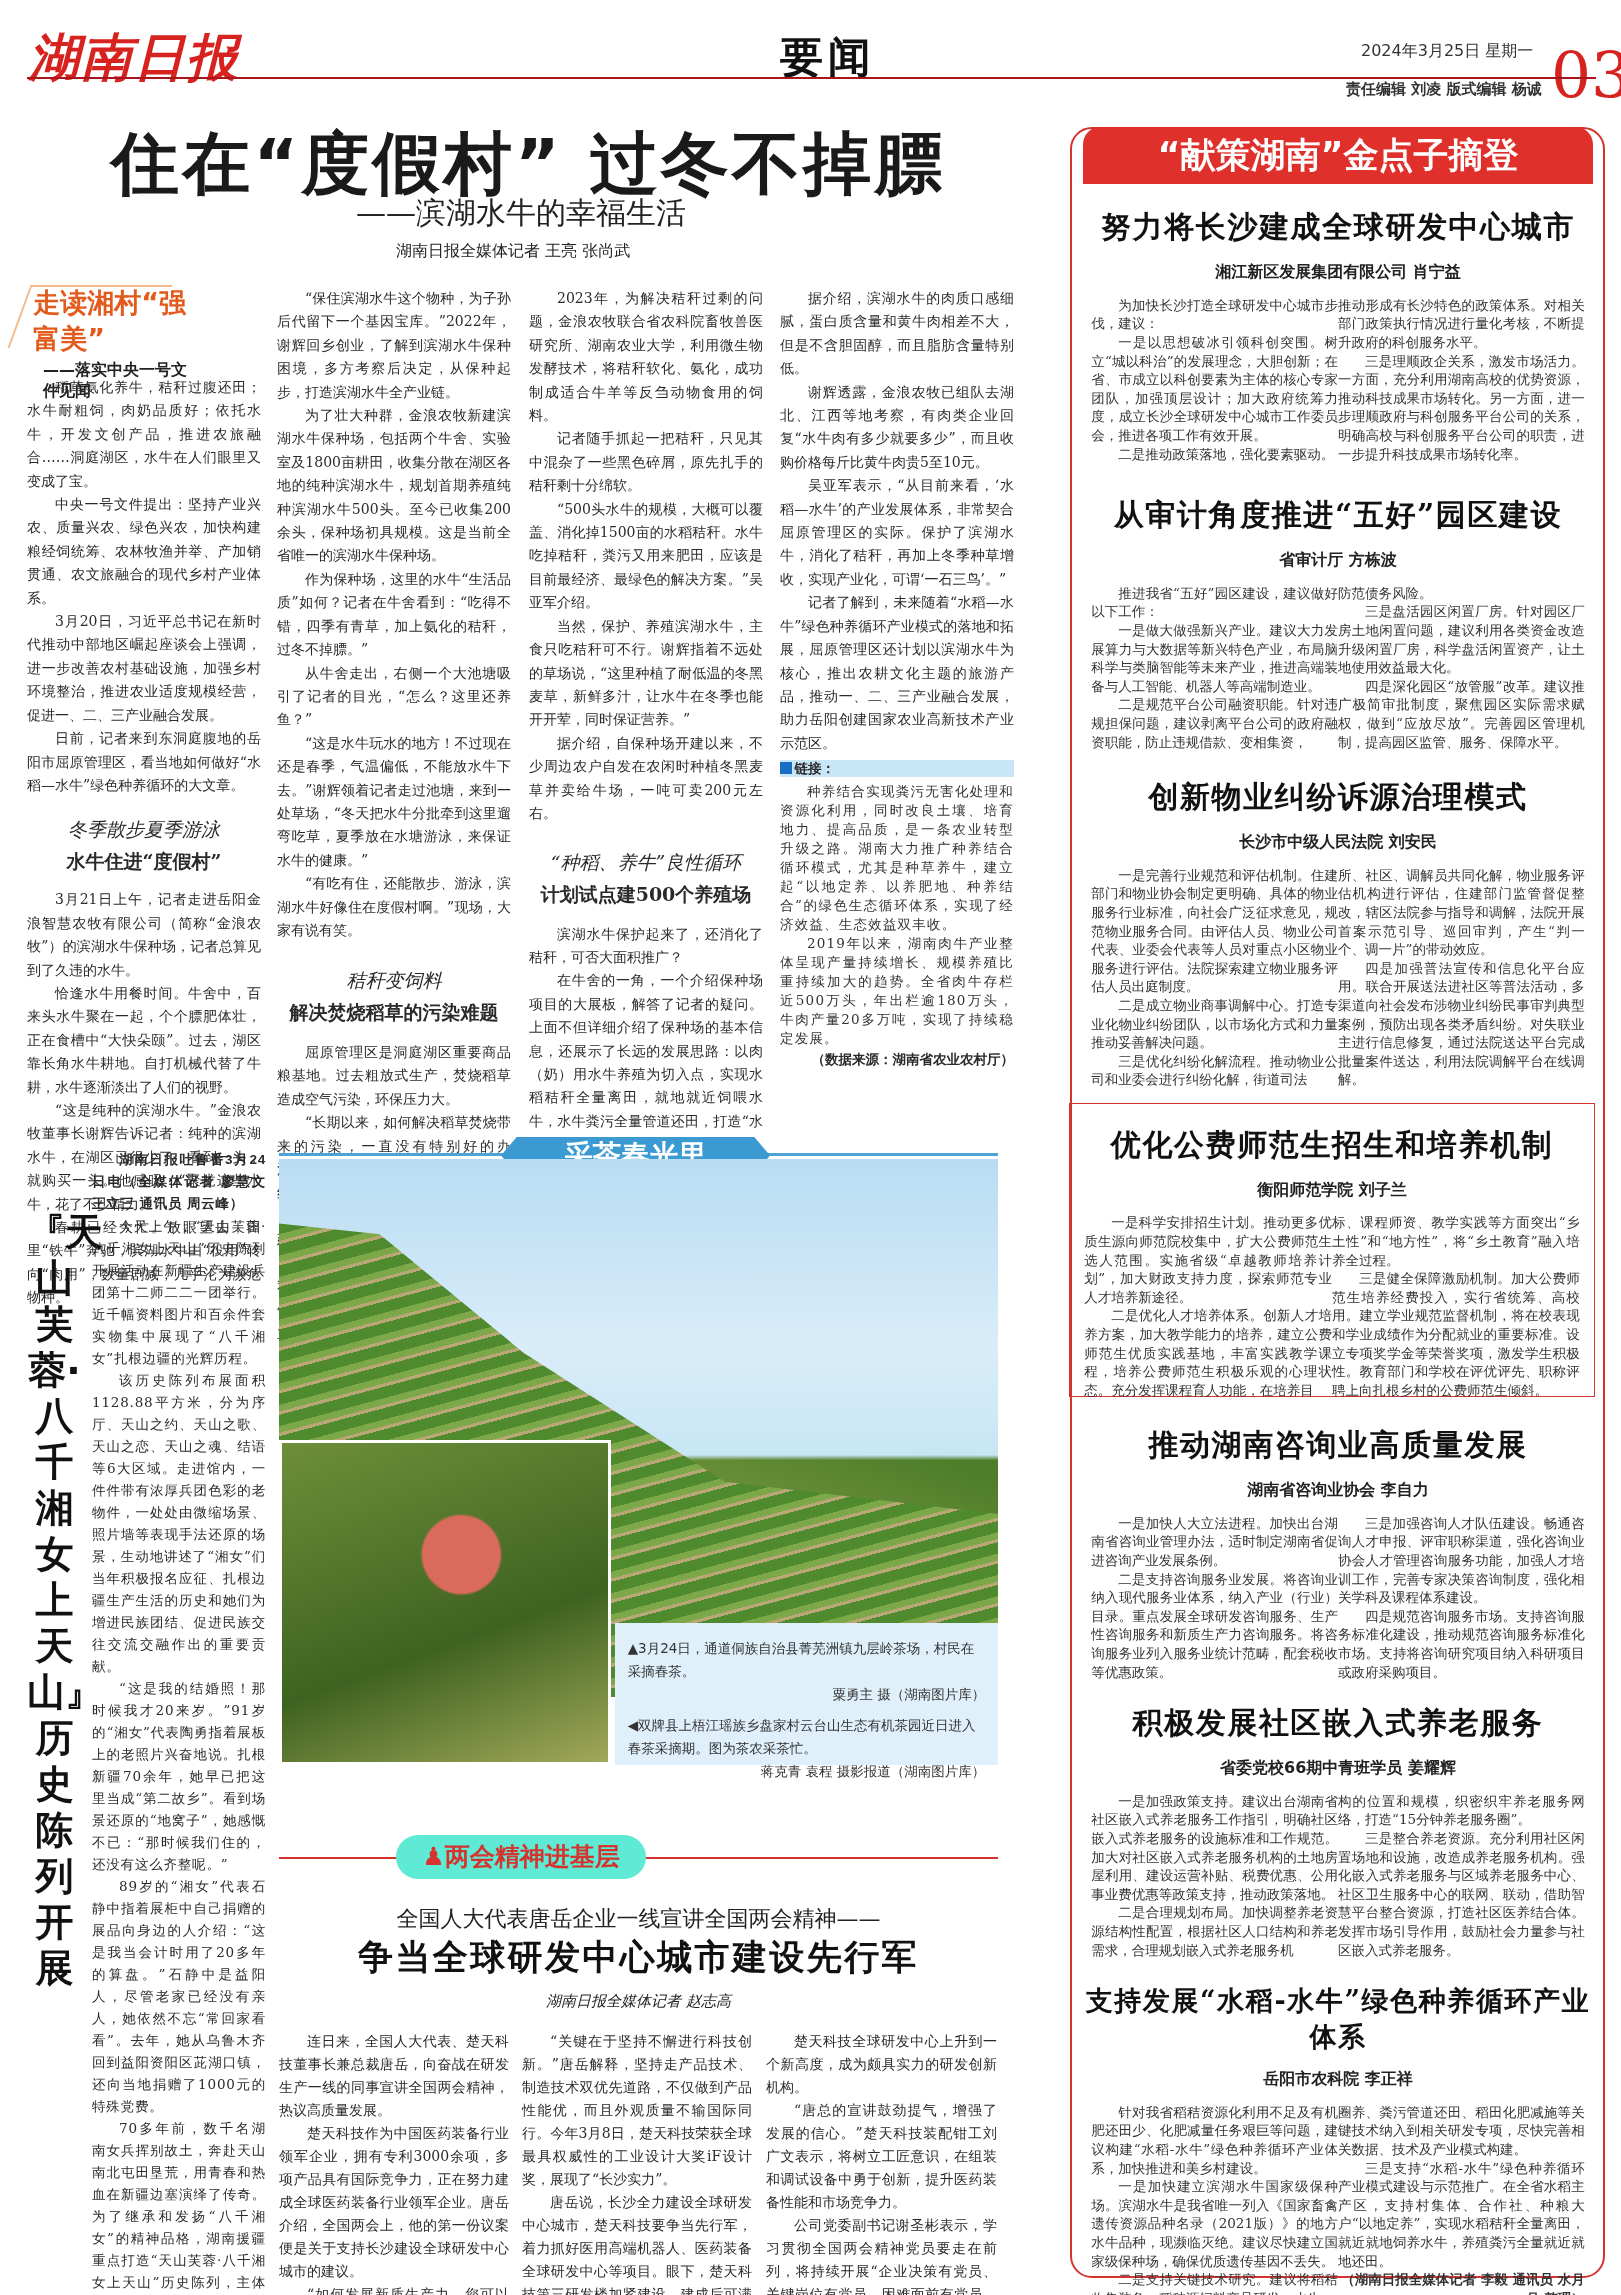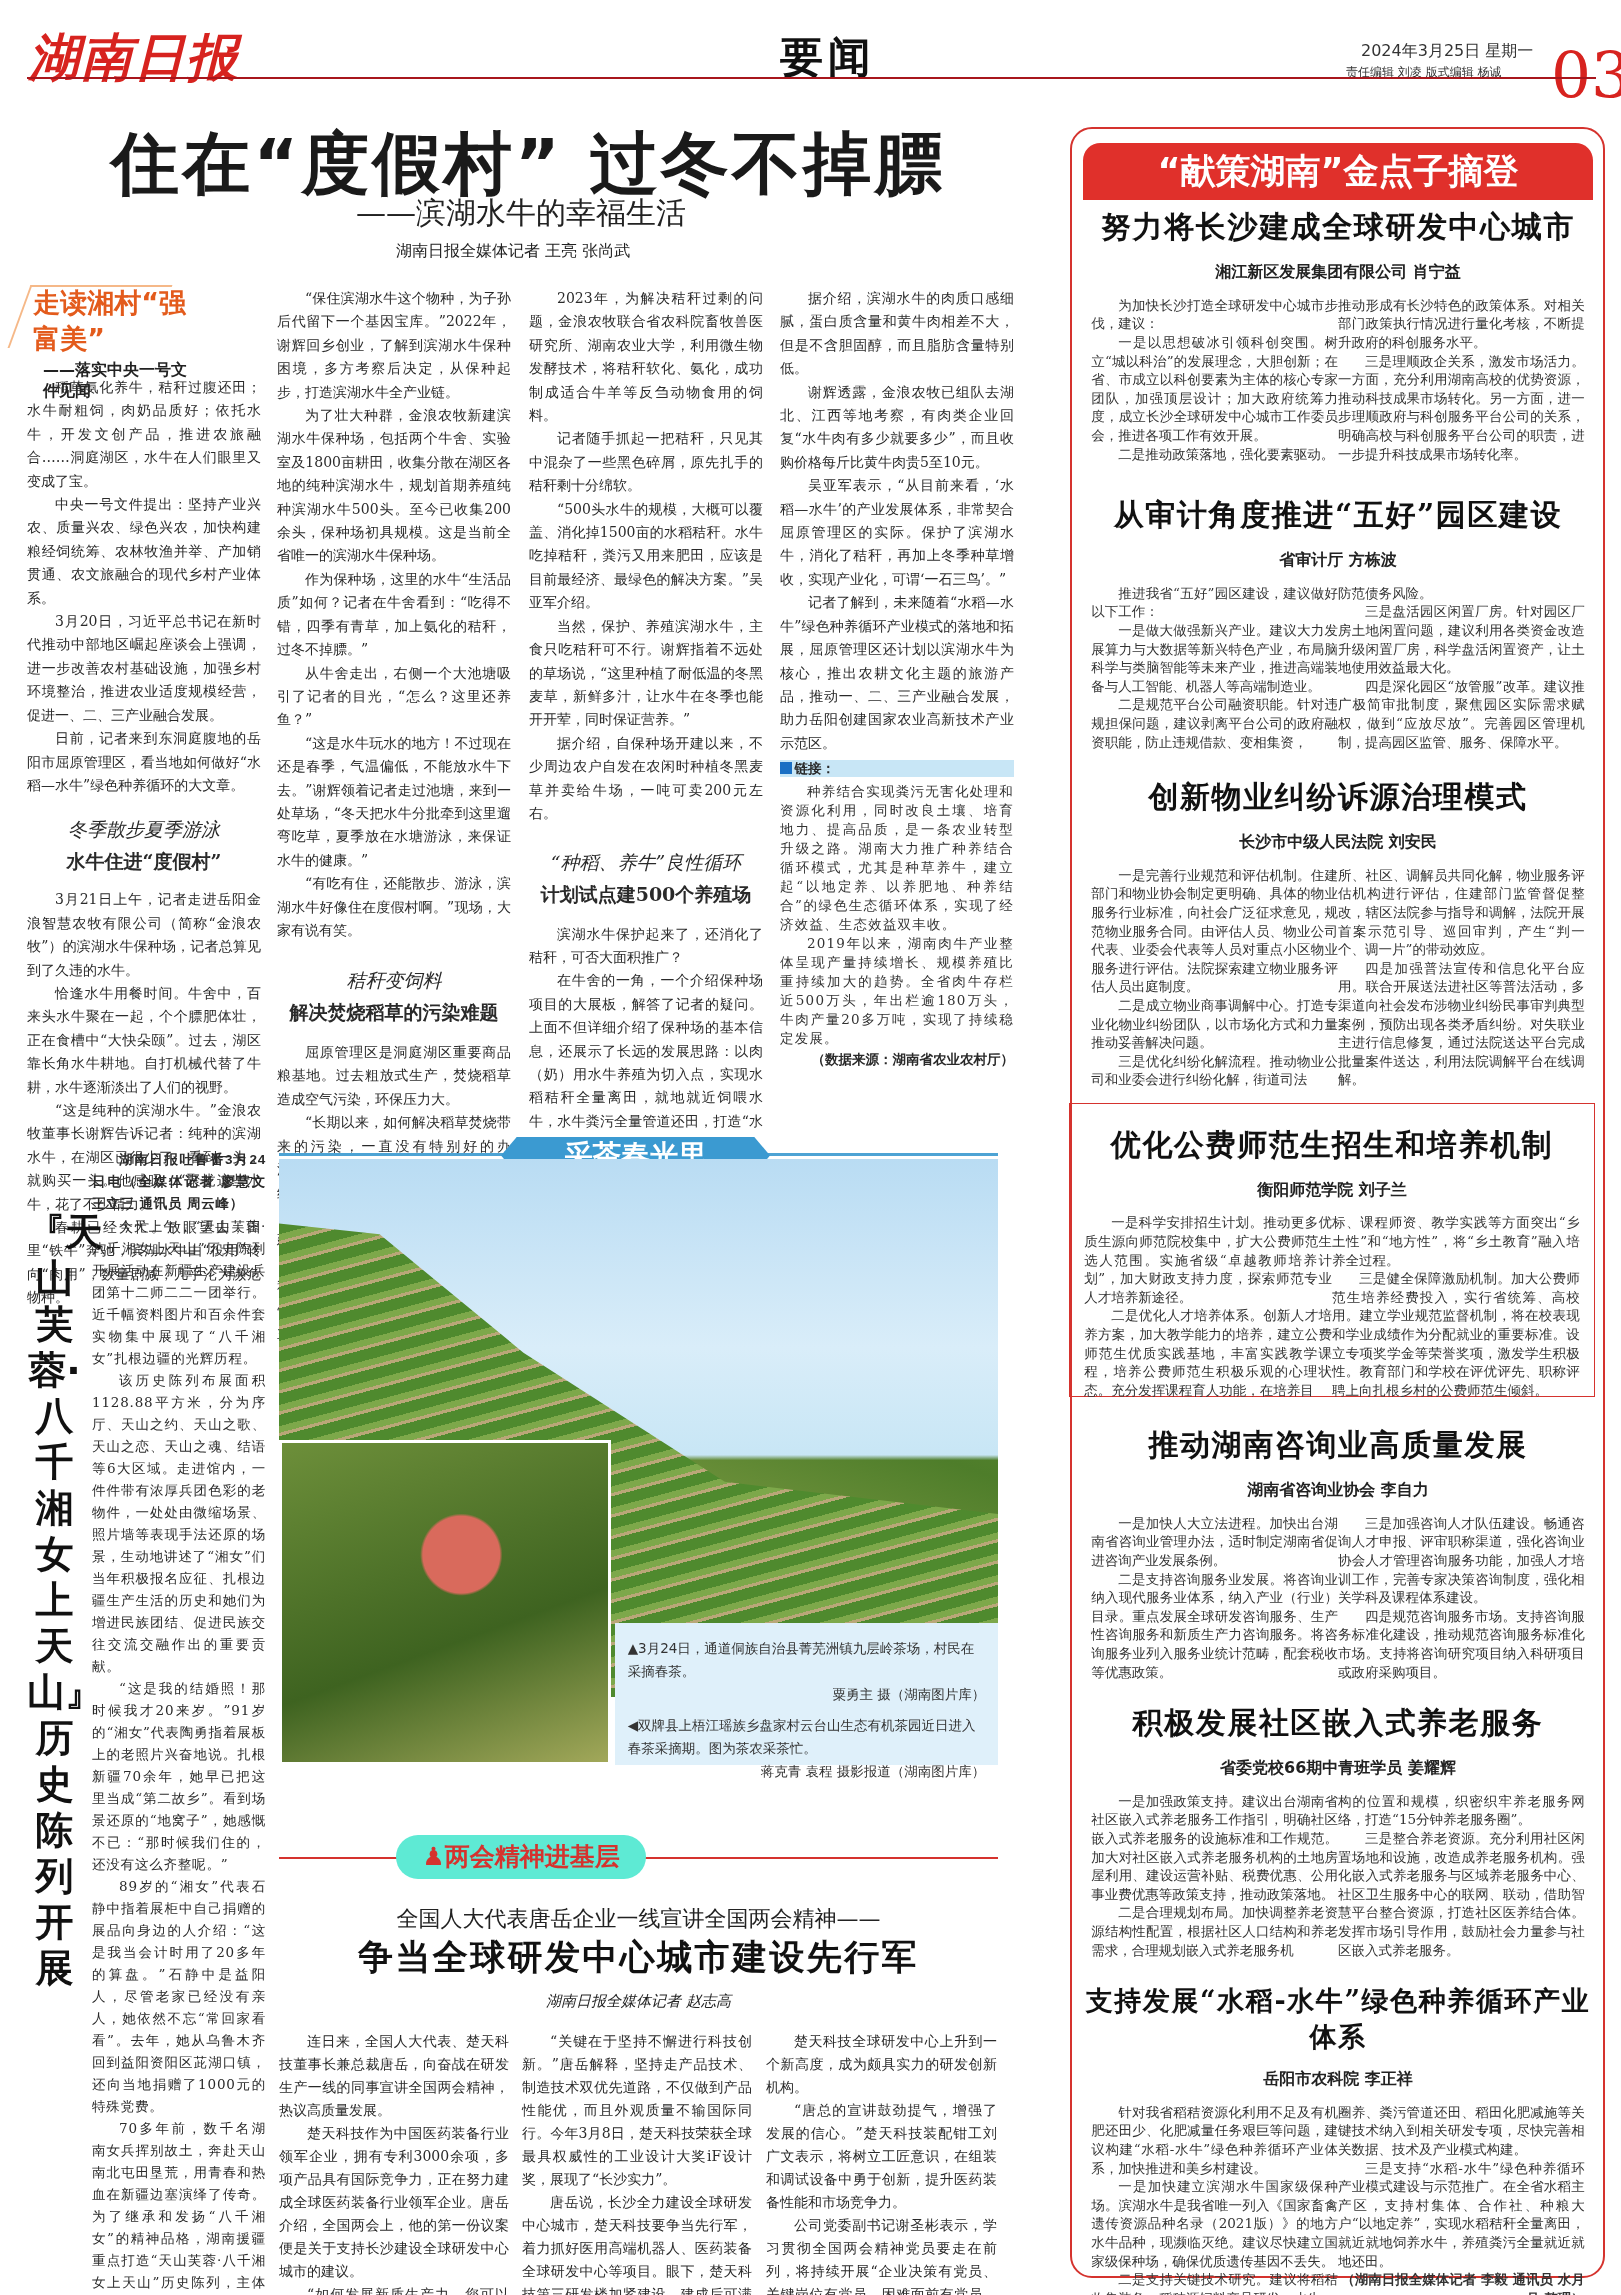--- a/index.html
+++ b/index.html
@@ -2,40 +2,40 @@
 <html style="font-size:12.7px"><head>
 <meta charset="utf-8">
 <style>
   * { box-sizing: border-box; margin: 0; padding: 0; }
   html, body { width: 1621px; height: 2295px; background: #fff; overflow: hidden; }
   body { font-family: "DejaVu Serif", "Liberation Serif", serif; color: #222; position: relative; }
   .abs { position: absolute; }
   .masthead-logo { left: 28.5px; top: 24px; font-size: 51px; color: #d7231f; font-style: italic; font-weight: bold; letter-spacing: 1.6px; font-family: "DejaVu Serif", serif; }
   .masthead-section { left: 780px; top: 28.5px; font-size: 43px; font-weight: bold; color: #111; letter-spacing: 4.7px; font-family: "DejaVu Serif", serif; }
   .masthead-date { left: 1361px; top: 41px; font-size: 16px; color: #333; font-family: "DejaVu Sans", sans-serif; }
-  .masthead-editors { left: 1346px; top: 64px; font-size: 12px; color: #333; font-family: "DejaVu Sans", sans-serif; }
+  .masthead-editors { left: 1346px; top: 80px; font-size: 15px; color: #333; font-family: "DejaVu Sans", sans-serif; font-weight: bold; }
   .masthead-page { left: 1551px; top: 40px; font-size: 63px; color: #d7231f; font-family: "DejaVu Serif", serif; }
   .masthead-rule { left: 27px; top: 77px; width: 1569px; height: 2.4px; background: #a8161c; }
 
   .lead-title { left: 111px; top: 119px; font-size: 68px; font-weight: bold; font-family: "DejaVu Sans", sans-serif; color: #1a1a1a; letter-spacing: 3.2px; }
   .lead-subtitle { left: 356px; top: 193px; font-size: 30px; color: #222; }
   .lead-byline { left: 396px; top: 241px; font-size: 16px; font-family: "DejaVu Sans", sans-serif; color: #222; }
 
   .col-text { font-size: 14px; line-height: 23.4px; text-align: justify; color: #2a2a2a; }
   .col-text p { text-indent: 2em; }
   .sub-head { text-align: center; font-size: 19px; font-weight: bold; line-height: 32px; }
   .sub-head .lite { font-weight: normal; font-style: italic; margin-top: 8px; }
 
   .kicker-box { left: 19px; top: 285px; width: 174px; height: 71px; }
   .kicker-title { font-size: 27px; color: #e35b1c; font-weight: bold; font-family: "DejaVu Sans", sans-serif; margin-left: 14.2px; }
   .kicker-sub { font-size: 16px; font-weight: bold; font-family: "DejaVu Sans", sans-serif; margin-left: 24px; margin-top: 3.2px; }
   .kicker-frame { position: absolute; border: 2.4px solid #f08a3a; width: 142px; height: 63px; left: 0; top: 0; transform: skewX(-20deg); opacity: .6; border-right: none; border-bottom: none; }
 
   .right-panel { left: 1070px; top: 127px; width: 535px; height: 2151px; border: 2.4px solid #d5332e; border-radius: 22px 22px 22px 22px; }
-  .panel-banner { left: 1083px; top: 143px; width: 510px; height: 57px; background: #e0302b; border-radius: 17.4px 17.4px 0 0; color: #fff; font-size: 35px; font-weight: bold; text-align: center; line-height: 57px; font-family: "DejaVu Sans", sans-serif; }
+  .panel-banner { left: 1083px; top: 127px; width: 510px; height: 57px; background: #e0302b; border-radius: 17.4px 17.4px 0 0; color: #fff; font-size: 35px; font-weight: bold; text-align: center; line-height: 57px; font-family: "DejaVu Sans", sans-serif; }
   .op-title { text-align: center; font-size: 30px; font-weight: bold; color: #111; letter-spacing: 1.6px; }
   .op-author { text-align: center; font-size: 16px; font-weight: bold; font-family: "DejaVu Sans", sans-serif; margin-top: 14.2px; }
   .op-cols { display: flex; gap: 0; margin-top: 12.7px; padding: 0 14.2px; }
   .op-cols > div { flex: 1; font-size: 13.5px; line-height: 18.6px; text-align: justify; color: #333; }
   .op-cols p { text-indent: 2em; }
   .op-box-red { border: 1.6px solid #d5332e; }
 
   .vert-title { left: 27px; top: 1209px; width: 55px; font-size: 38px; font-weight: bold; font-family: "DejaVu Sans", sans-serif; line-height: 46px; text-align: center; color: #111; }
 
   .photo-section { left: 279px; top: 1108px; width: 719px; height: 657px; }

